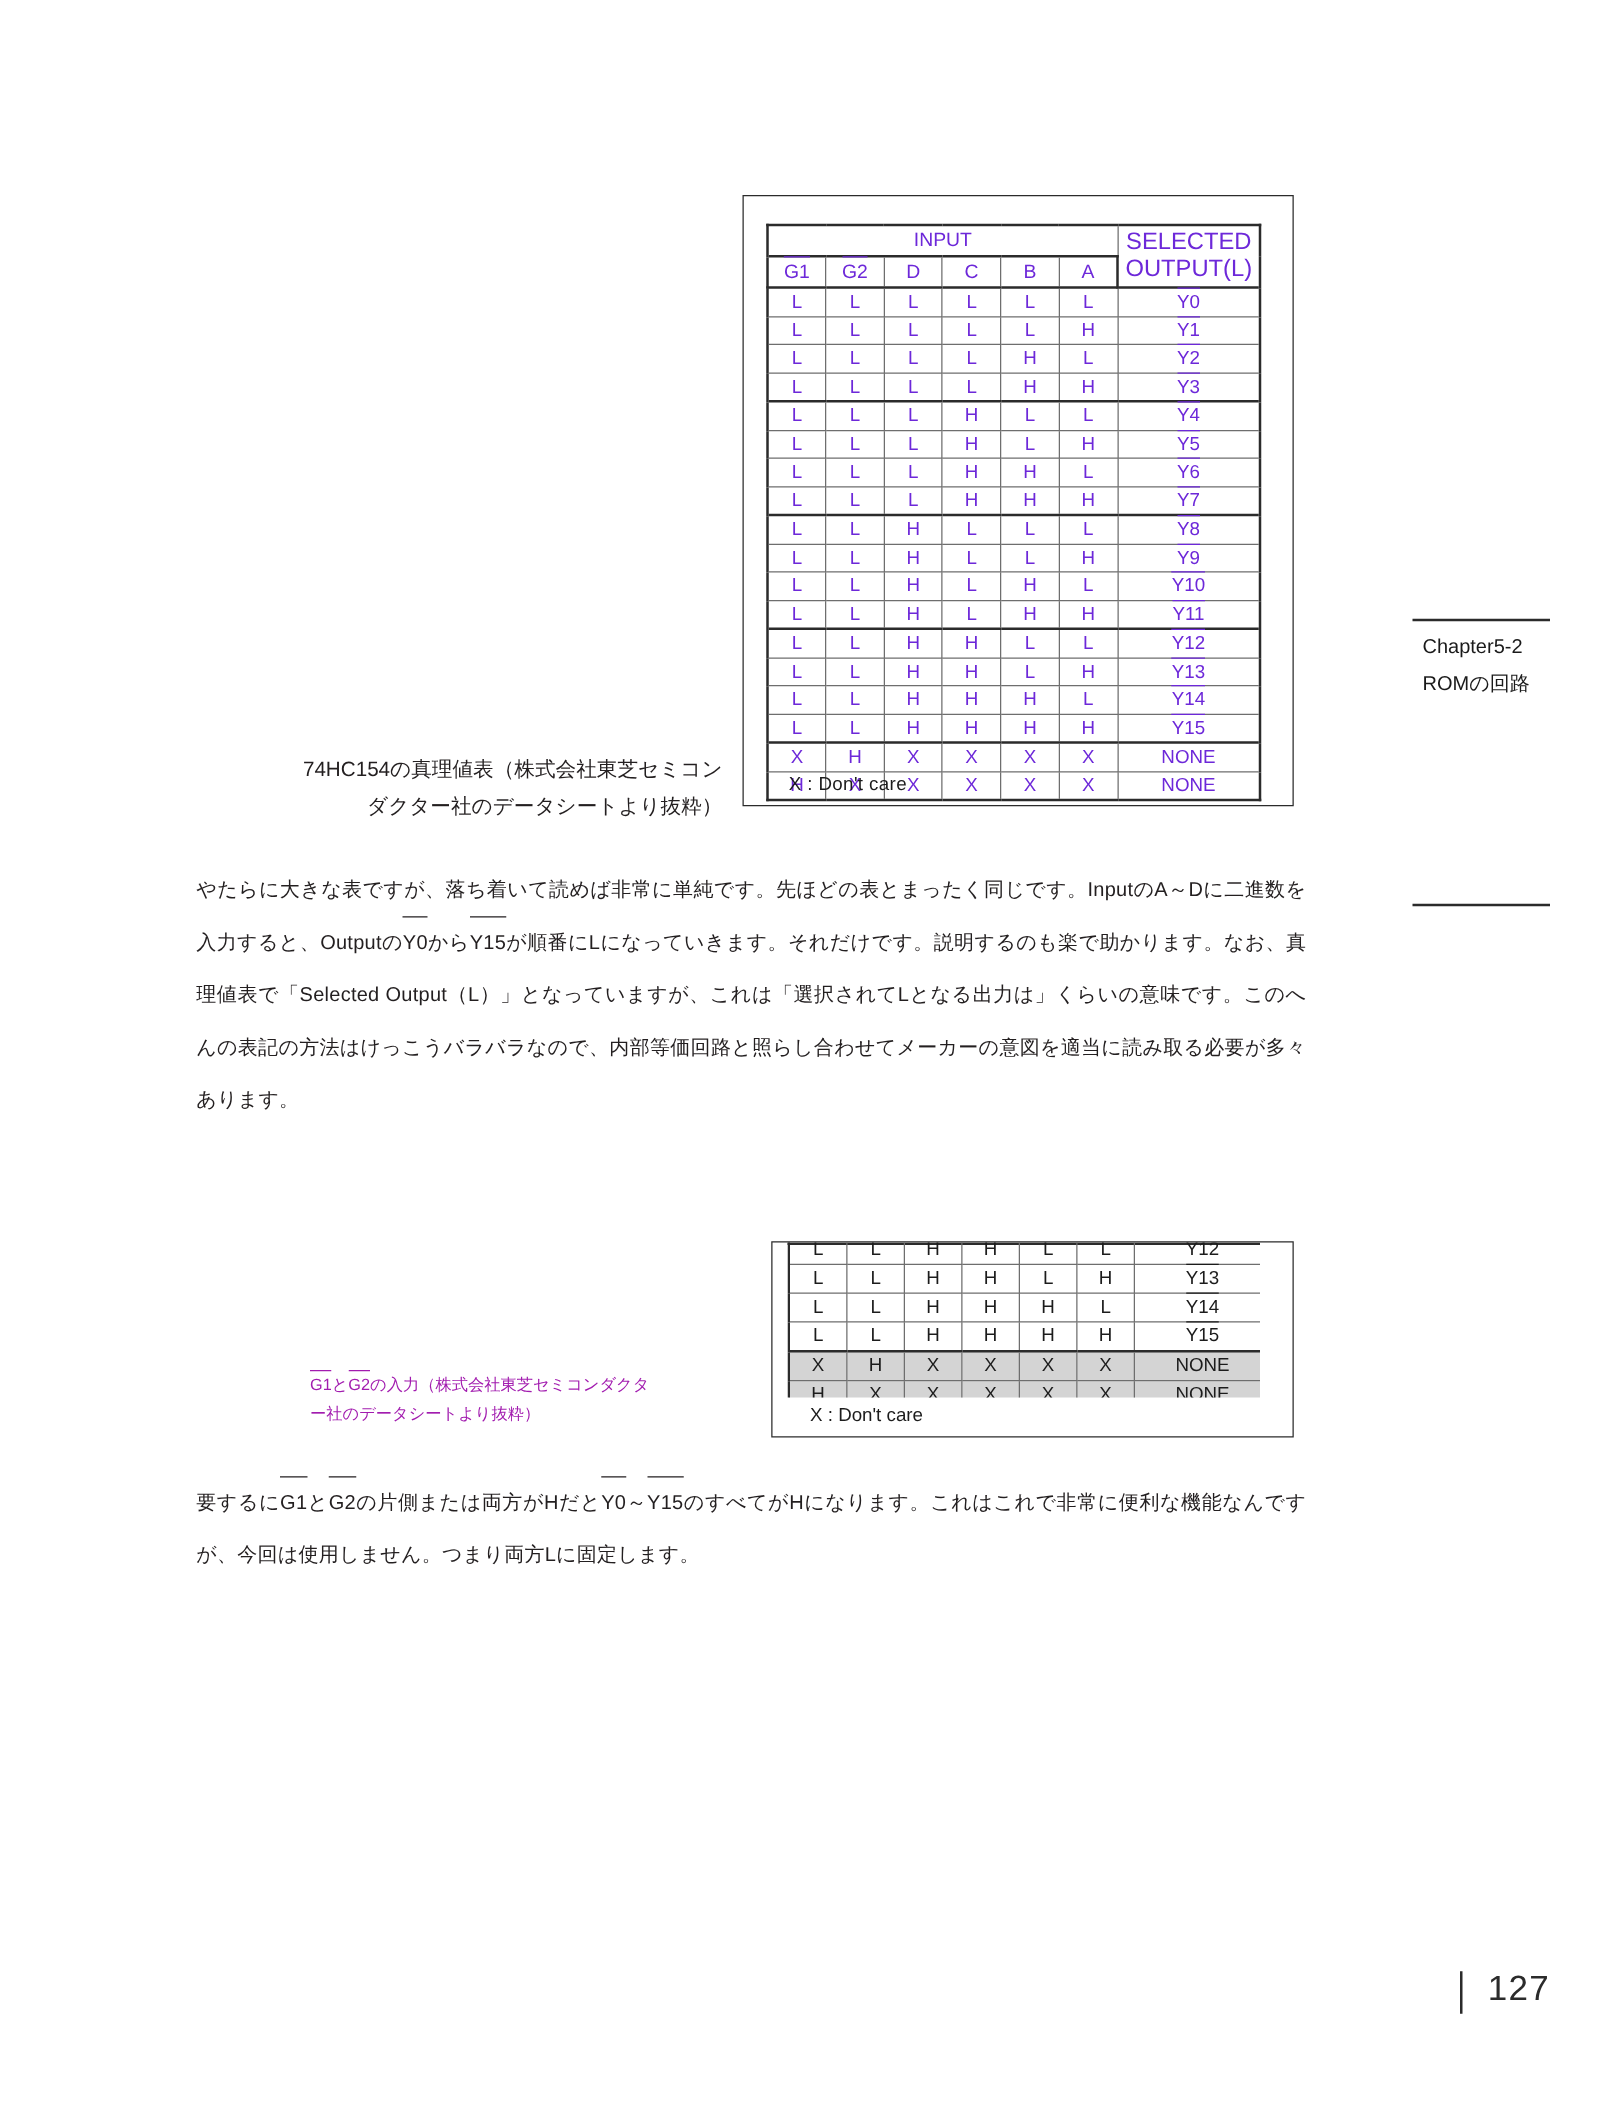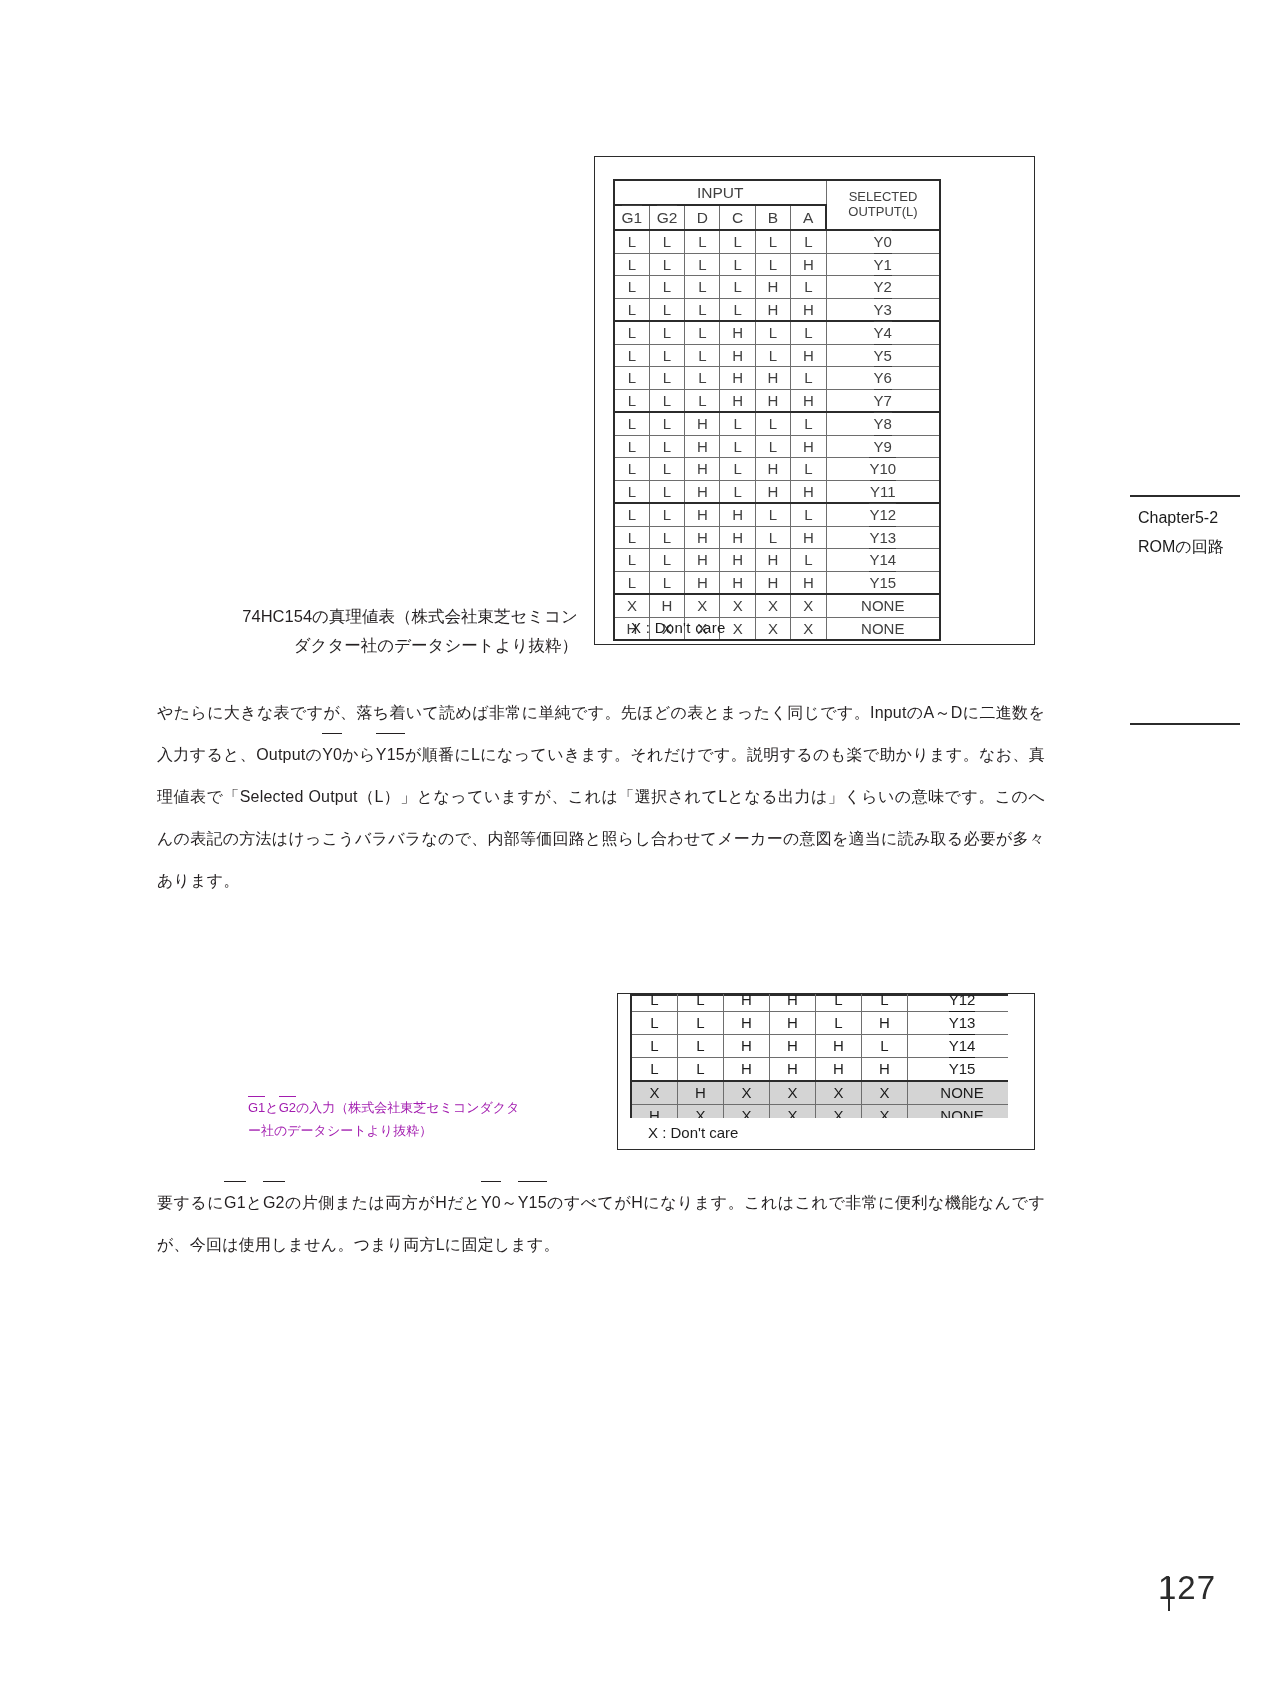--- a/index.html
+++ b/index.html
@@ -31,23 +31,23 @@
   .side-rule-top, .side-rule-bot {
     position: absolute;
     left: 0; right: 0;
     height: 2px;
     background: #2b2b2b;
   }
 
   
   .folio {
     position: absolute;
-    right: 64px;
+    right: 40px;
     bottom: 78px;
-    font-size: 33px;
+    font-size: 28px;
     letter-spacing: 1px;
     color: #2b2b2b;
     margin-top: 20px;
   }
   .folio-rule {
     position: absolute;
     right: 110px;
     bottom: 74px;
     width: 2px;
     height: 34px;
@@ -68,42 +68,42 @@
   .fig1-inner {
     position: absolute;
     left: 18px;
     top: 22px;
     width: 396px;
   }
 
   table.tt {
     border-collapse: collapse;
     table-layout: fixed;
-    width: 328px;
+    width: 396px;
     font-size: 15px;
-    color: #404040;
+    color: #6d28d9;
   }
   table.tt td, table.tt th {
     border: 1px solid #6e6e6e;
     text-align: center;
     font-weight: normal;
     padding: 0;
     height: 21.5px;
     line-height: 21.5px;
   }
   table.tt thead th {
     font-size: 15.5px;
     height: 23px;
     line-height: 23px;
   }
   table.tt th.inputhdr {
     border-bottom: 1px solid #6e6e6e;
   }
   table.tt th.selhdr {
-    font-size: 13px;
+    font-size: 19px;
     line-height: 1.15;
     height: 46px;
     vertical-align: middle;
   }
   table.tt .col-in { width: 47px; }
   table.tt .col-out { width: 112px; }
 
   
   table.tt thead th { border-top: 2px solid #2b2b2b; }
   table.tt tr.grpstart td { border-top: 2px solid #2b2b2b; }

